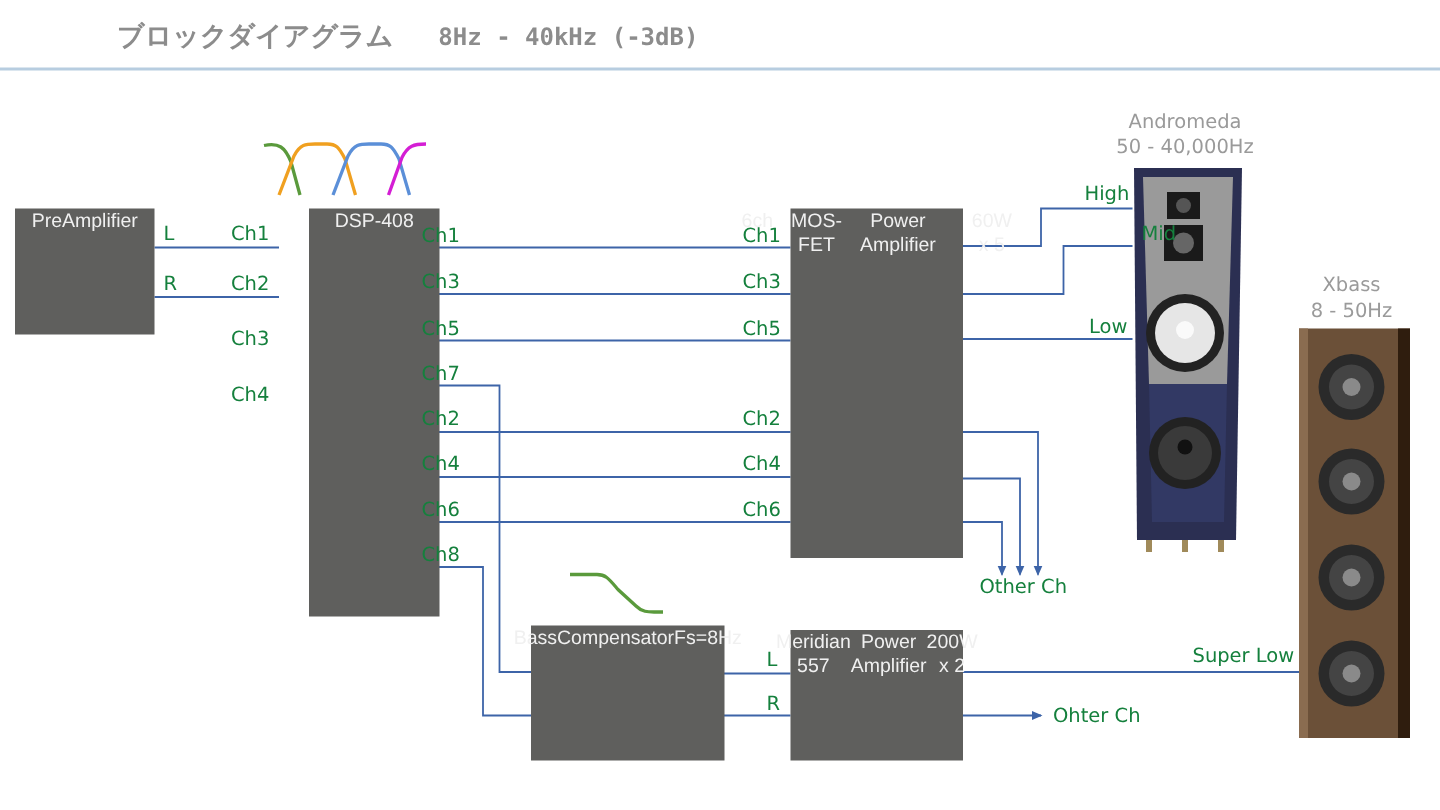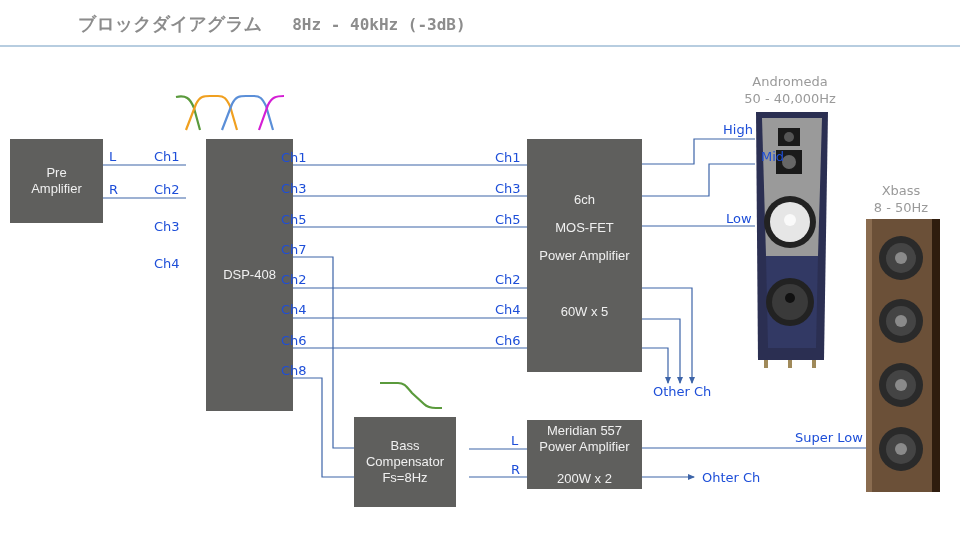--- a/index.html
+++ b/index.html
@@ -1,22 +1,22 @@
 <!DOCTYPE html>
 <html><head>
 <meta charset="utf-8">
 <style>
   html, body { margin: 0; padding: 0; background: #ffffff; }
   body { width: 960px; height: 540px; position: relative; overflow: hidden; font-family: "Liberation Sans", sans-serif; }
   .title { position: absolute; left: 78px; top: 12px; font-size: 18px; font-weight: bold; color: #8c8c8c; font-family: "DejaVu Sans", sans-serif; letter-spacing: 0px; }
   .title .sub { margin-left: 30px; font-size: 16px; font-family: "DejaVu Sans Mono", monospace; }
   .rule { position: absolute; left: 0; top: 45px; width: 960px; height: 2px; background: #b7cde0; }
   svg#wires { position: absolute; left: 0; top: 0; }
-  .box { position: absolute; background: #5f5f5d; color: #f0f0f0; font-size: 13px; text-align: center; display: flex; flex-direction: column; justify-content: center; line-height: 16px; }
-  .lbl { position: absolute; font-size: 13px; color: #1d4ed8; font-family: "DejaVu Sans", sans-serif; white-space: nowrap; }
+  .box { position: absolute; background: #5f5f5d; color: #f0f0f0; font-size: 13px; text-align: center; display: flex; flex-direction: row; justify-content: center; line-height: 16px; }
+  .lbl { position: absolute; font-size: 13px; color: #15803d; font-family: "DejaVu Sans", sans-serif; white-space: nowrap; }
   .cap { position: absolute; font-size: 13px; color: #9a9a9a; text-align: center; line-height: 17px; font-family: "DejaVu Sans", sans-serif; }
 </style>
 </head>
 <body>
 
 <div class="title">
   <span>ブロックダイアグラム</span><span class="sub">8Hz - 40kHz (-3dB)</span>
 </div>
 <div class="rule"></div>
 
@@ -115,27 +115,27 @@
 </div>
 
 <div class="box" style="left:527px;top:139px;width:115px;height:233px;gap:12px;">
   <span>6ch</span>
   <span>MOS-FET</span>
   <span>Power Amplifier</span>
   <span style="height:16px"></span>
   <span>60W x 5</span>
 </div>
 
-<div class="box" style="left:354px;top:417px;width:102px;height:90px;">
+<div class="box" style="left:354px;top:417px;width:129px;height:90px;">
   <span>Bass</span>
   <span>Compensator</span>
   <span>Fs=8Hz</span>
 </div>
 
-<div class="box" style="left:527px;top:420px;width:115px;height:69px;">
+<div class="box" style="left:527px;top:420px;width:115px;height:87px;">
   <span>Meridian 557</span>
   <span>Power Amplifier</span>
   <span style="height:16px"></span>
   <span>200W x 2</span>
 </div>
 
 <span class="lbl" style="left:109px;top:149px;">L</span>
 <span class="lbl" style="left:109px;top:182px;">R</span>
 
 <span class="lbl" style="left:154px;top:149px;">Ch1</span>

